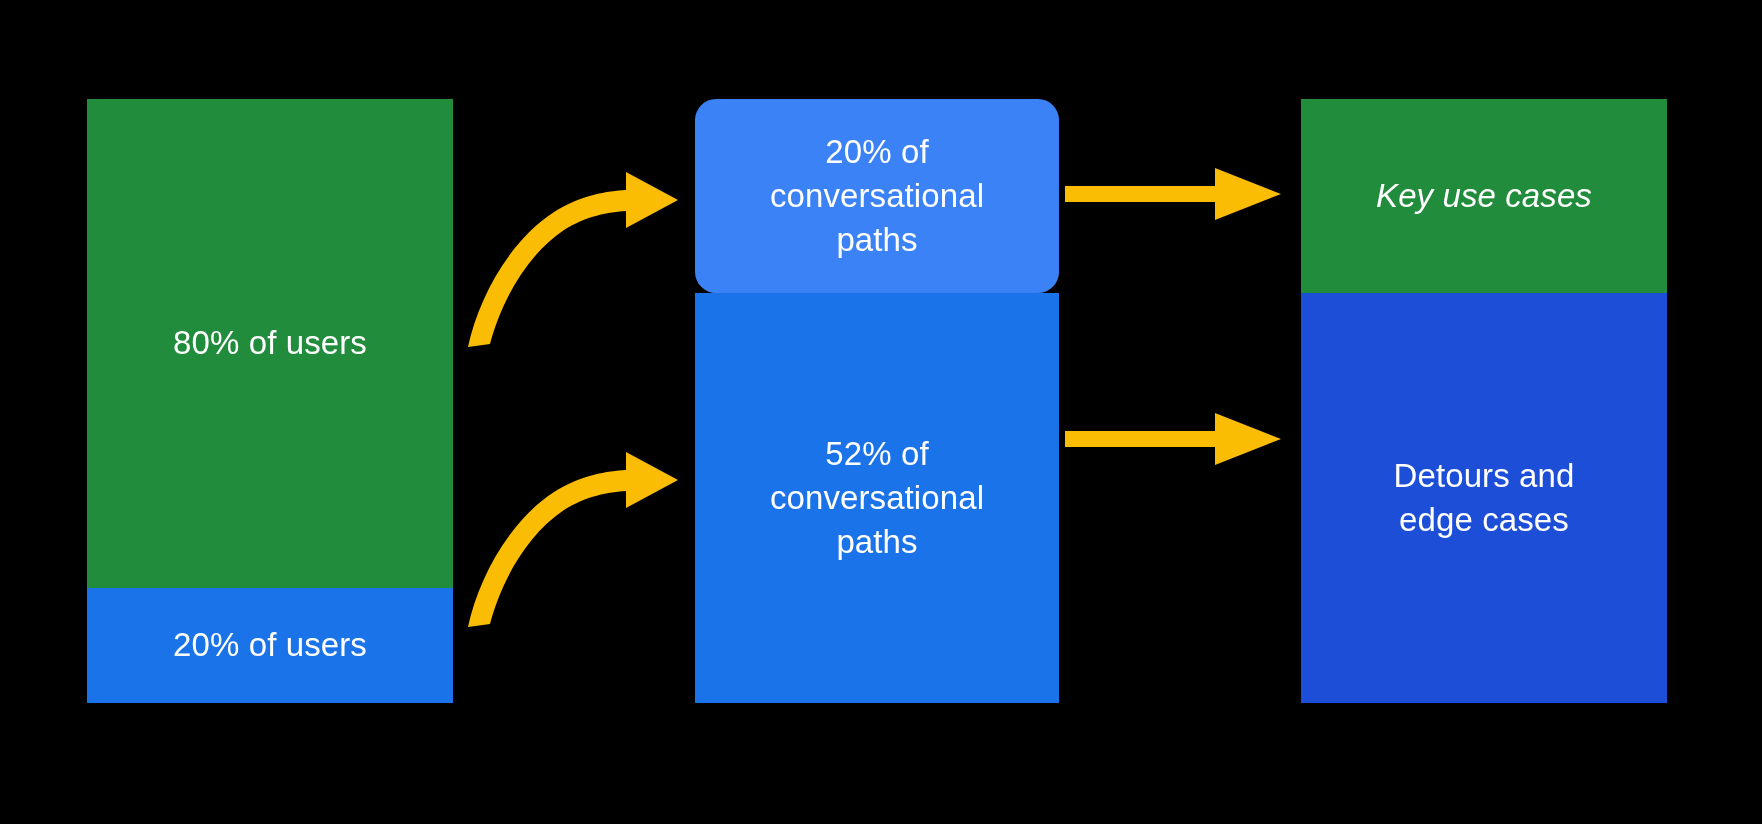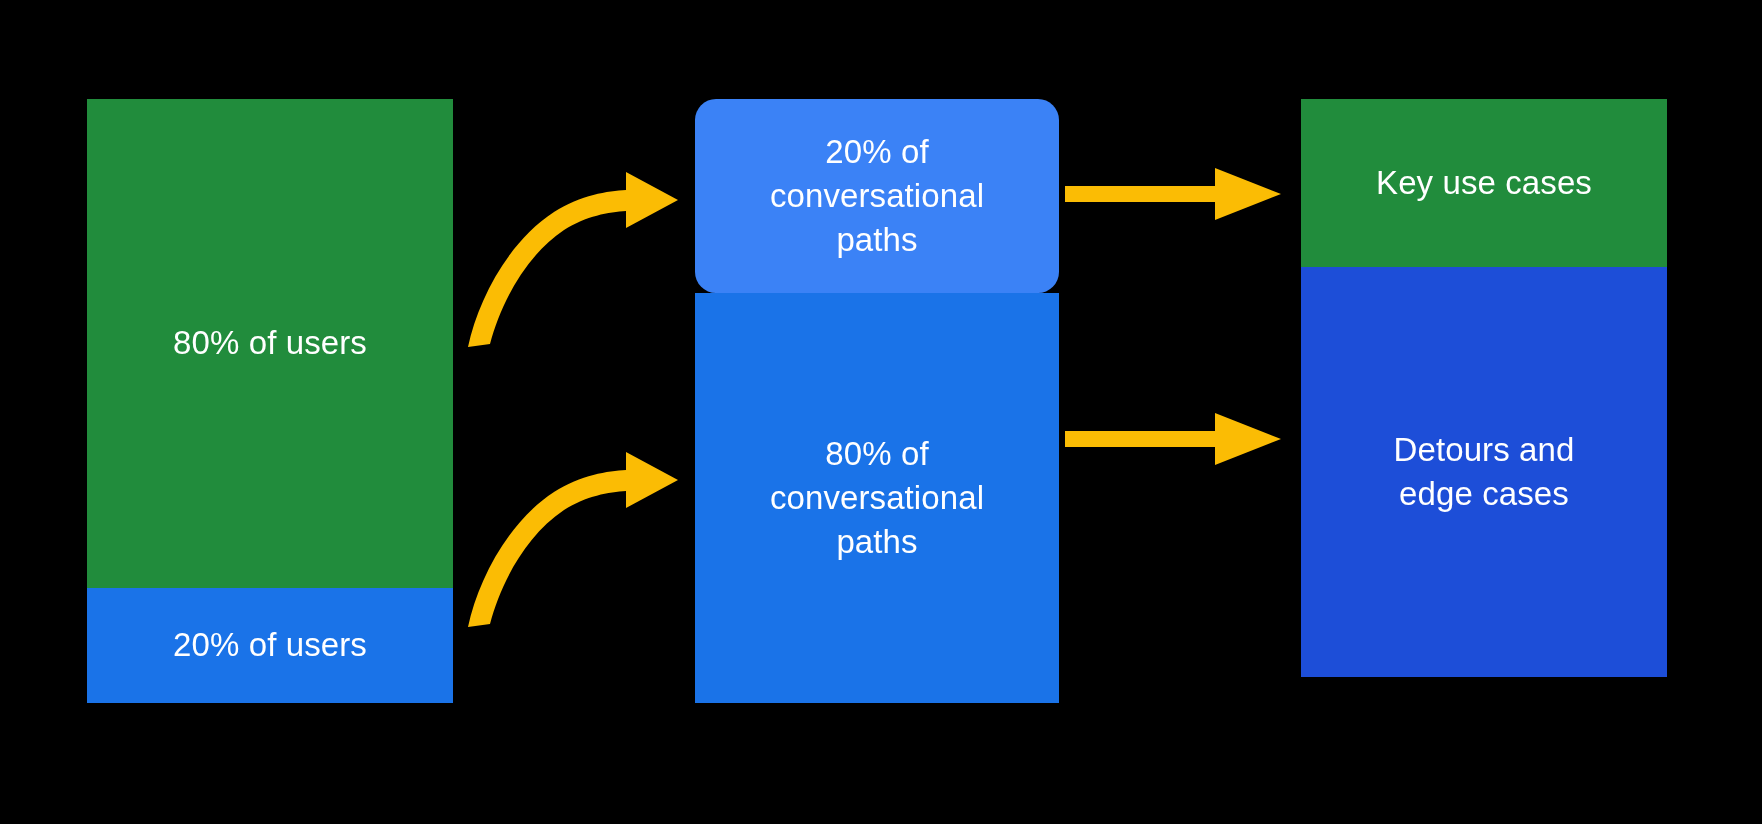--- a/index.html
+++ b/index.html
@@ -64,21 +64,21 @@
   #segment-paths-green { height: 194px; }
   #segment-paths-blue  { height: 410px; }
 
   
   #column-cases {
     left: 1301px;
     top: 99px;
     width: 366px;
     height: 604px;
   }
-  #segment-cases-green { height: 168px; }
+  #segment-cases-green { height: 194px; font-style: italic; }
   #segment-cases-blue  { height: 410px; }
 
   
   .arrow-svg {
     position: absolute;
     overflow: visible;
     pointer-events: none;
   }
   #arrow-curved-top    { left: 450px; top: 150px; width: 250px; height: 230px; }
   #arrow-curved-bottom { left: 450px; top: 400px; width: 250px; height: 230px; }
@@ -99,21 +99,21 @@
     </div>
   </div>
 
   <div class="column" id="column-paths">
     <div class="segment" id="segment-paths-green" style="background:#3b82f6;border-radius:21px;">
       <span class="segment-label">20% of
 conversational
 paths</span>
     </div>
     <div class="segment" id="segment-paths-blue" style="background:#1a73e8;">
-      <span class="segment-label">80% of
+      <span class="segment-label">52% of
 conversational
 paths</span>
     </div>
   </div>
 
   <div class="column" id="column-cases">
     <div class="segment" id="segment-cases-green" style="background:#218c3c;">
       <span class="segment-label">Key use cases</span>
     </div>
     <div class="segment" id="segment-cases-blue" style="background:#1d4ed8;">

